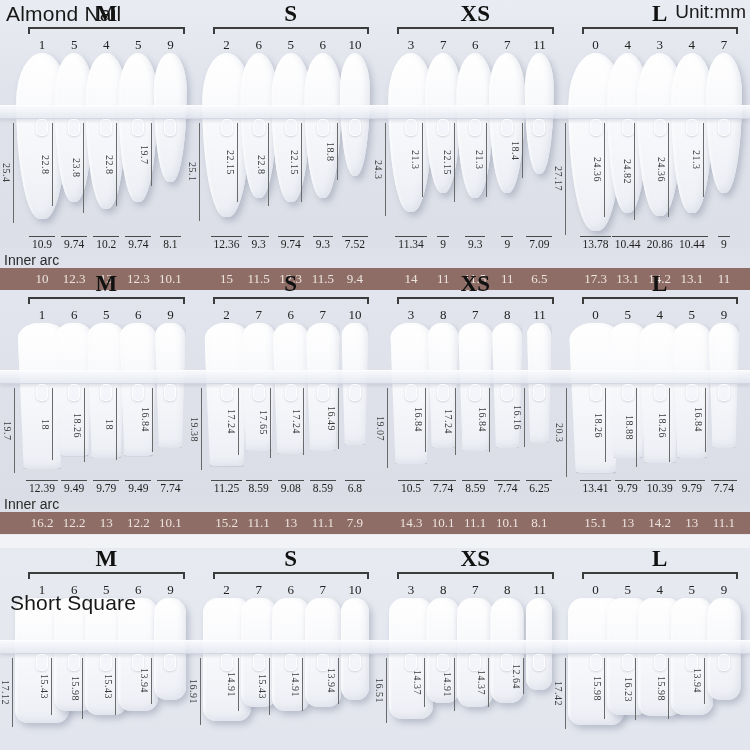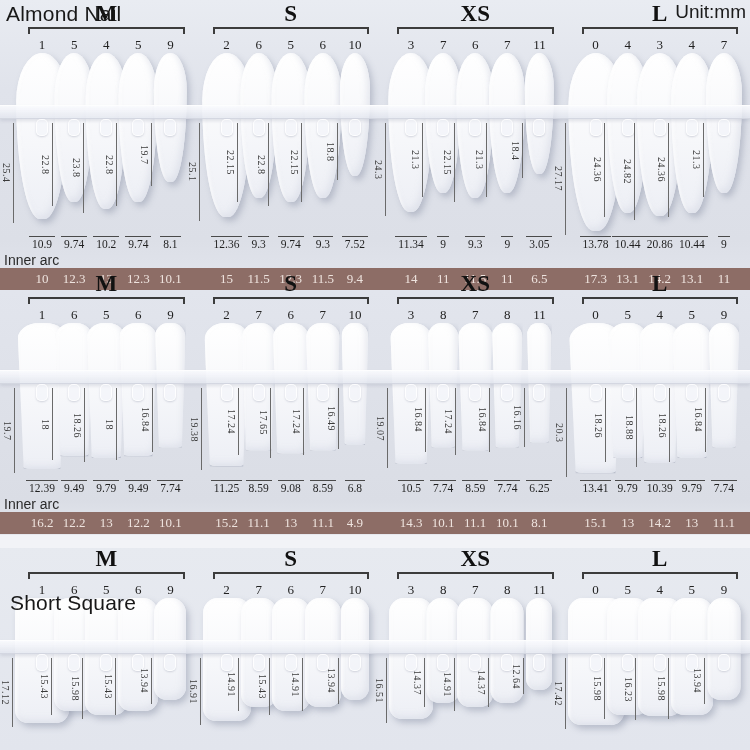--- a/index.html
+++ b/index.html
@@ -328,21 +328,21 @@
           <div class="col">
             <div class="wlabel">9</div>
           </div>
           <div class="col">
             <div class="wlabel">9.3</div>
           </div>
           <div class="col">
             <div class="wlabel">9</div>
           </div>
           <div class="col">
-            <div class="wlabel">3.05</div>
+            <div class="wlabel">7.09</div>
           </div>
         </div>
         <div class="group">
           <div class="col">
             <div class="wlabel">13.78</div>
           </div>
           <div class="col">
             <div class="wlabel">10.44</div>
           </div>
           <div class="col">
@@ -725,21 +725,21 @@
             <div class="col">
               <div class="blabel">11.1</div>
             </div>
             <div class="col">
               <div class="blabel">13</div>
             </div>
             <div class="col">
               <div class="blabel">11.1</div>
             </div>
             <div class="col">
-              <div class="blabel">4.9</div>
+              <div class="blabel">7.9</div>
             </div>
           </div>
           <div class="group">
             <div class="col">
               <div class="blabel">14.3</div>
             </div>
             <div class="col">
               <div class="blabel">10.1</div>
             </div>
             <div class="col">

